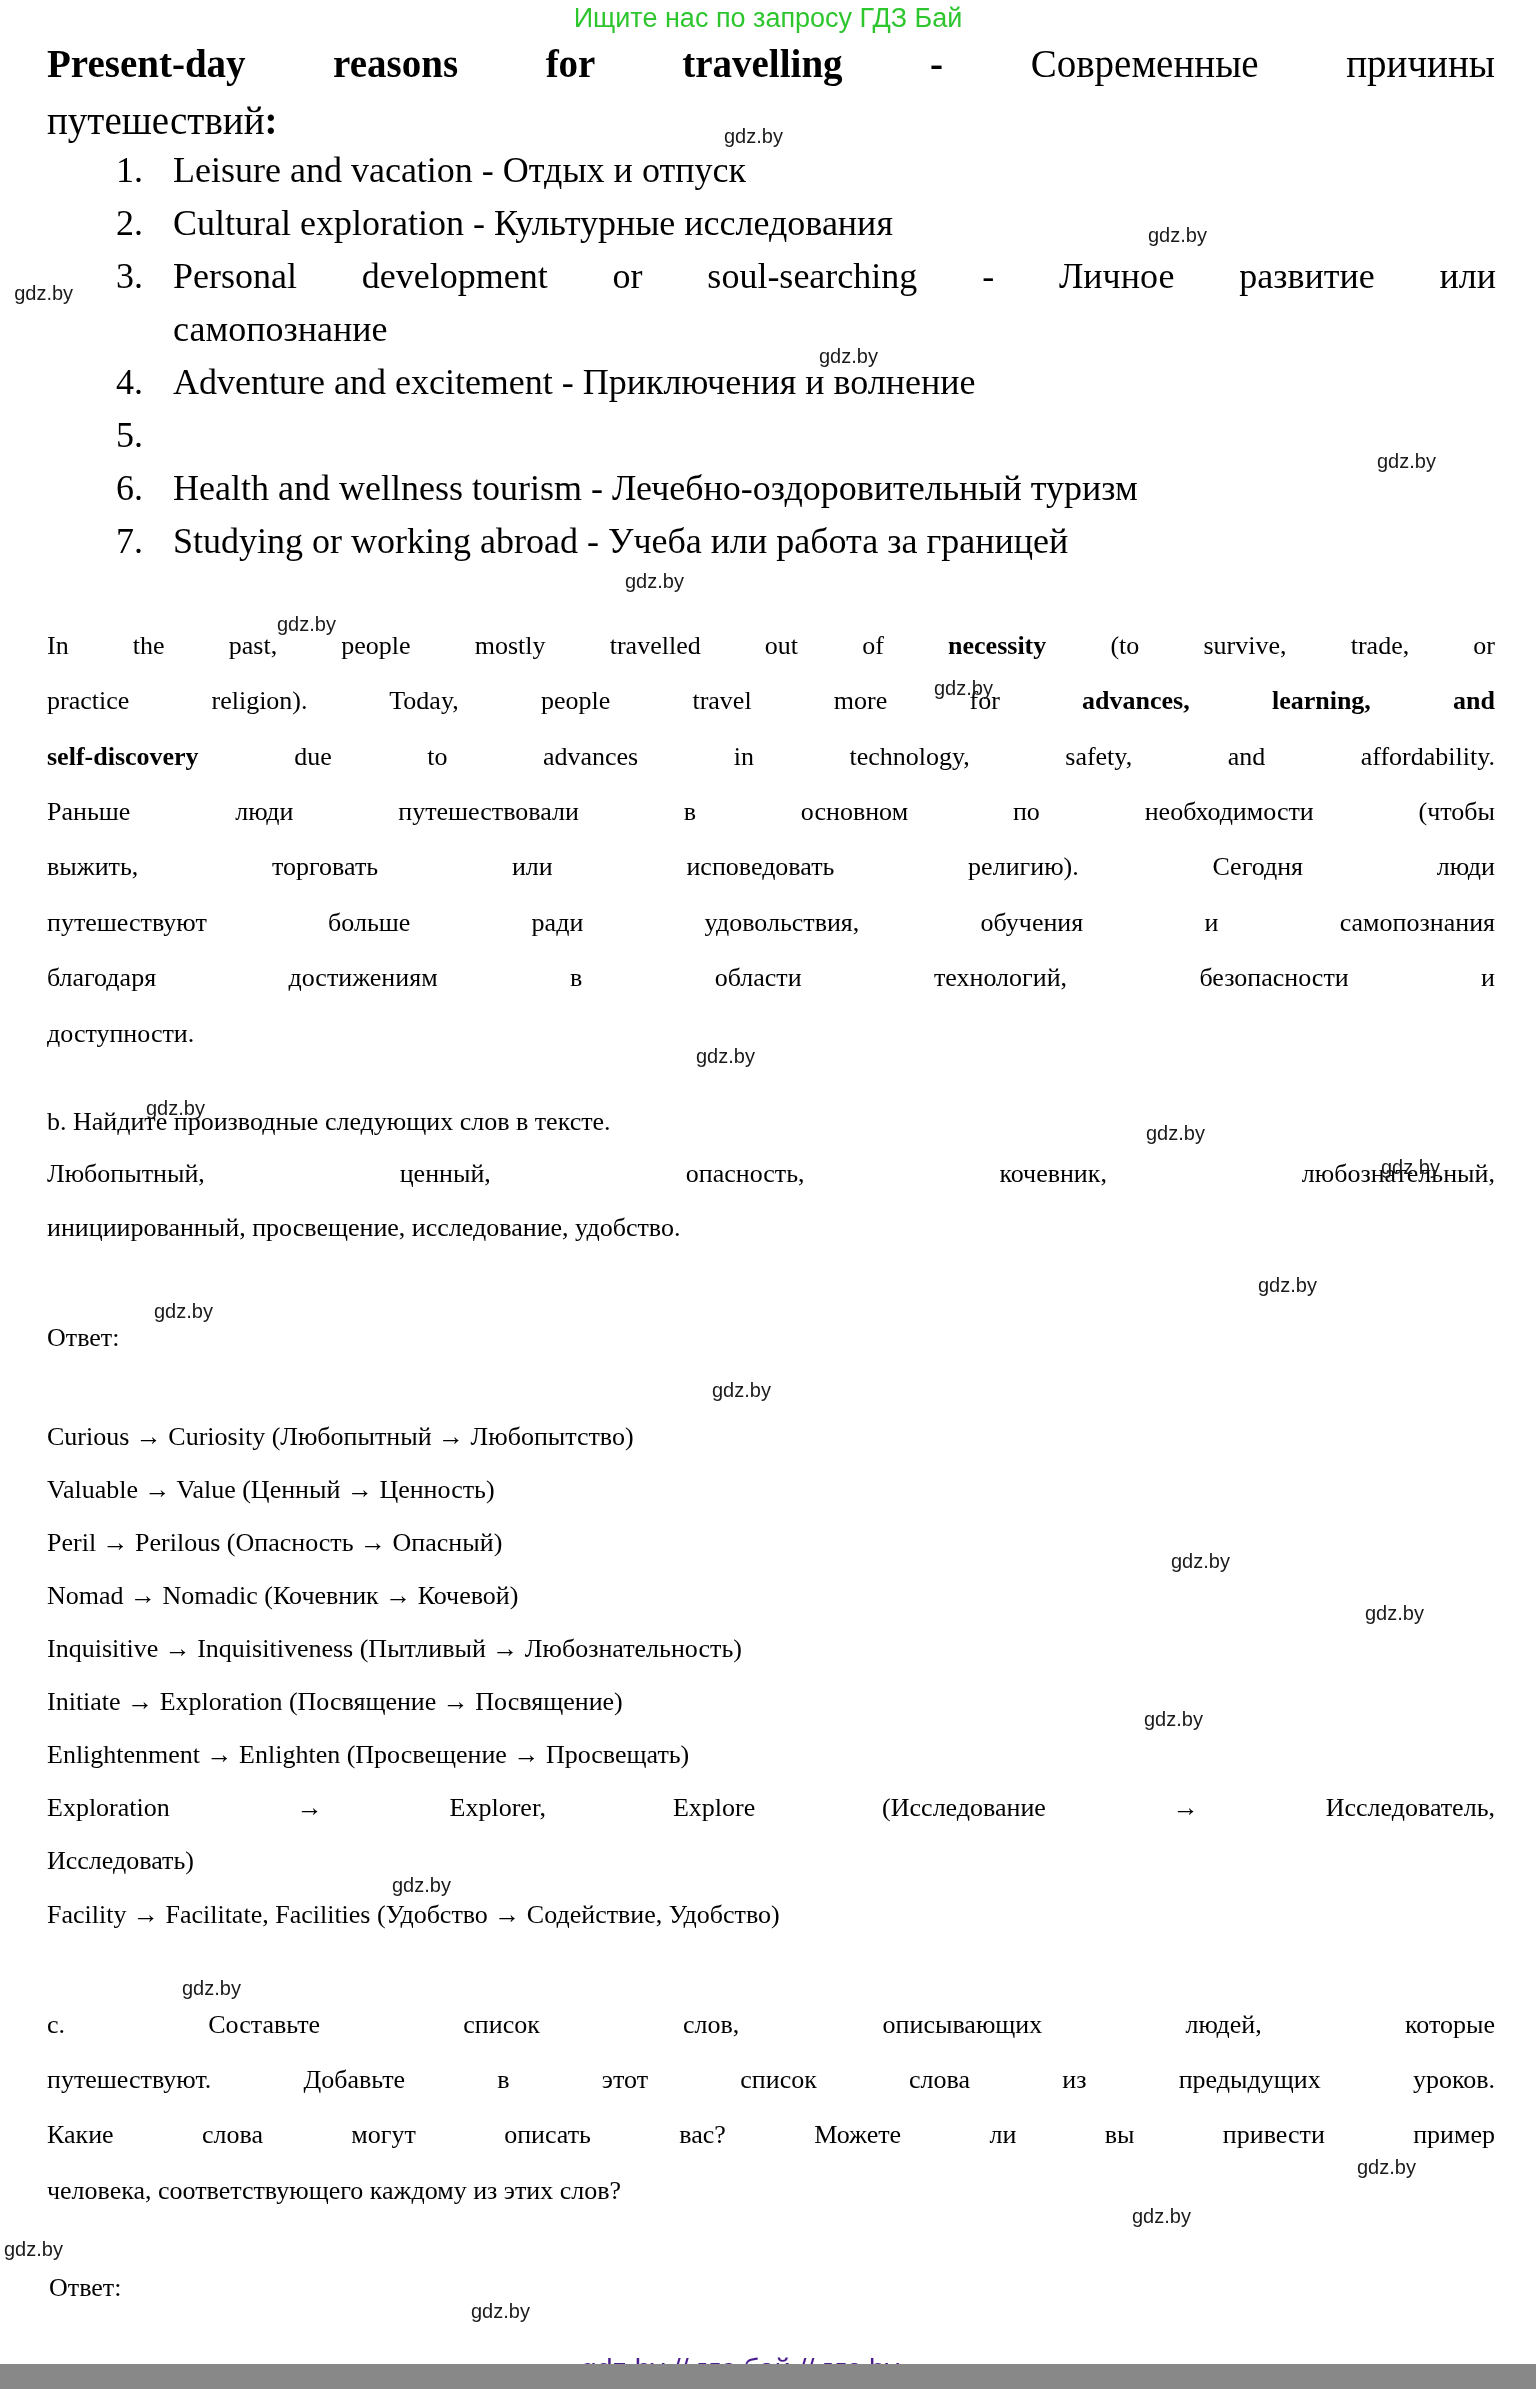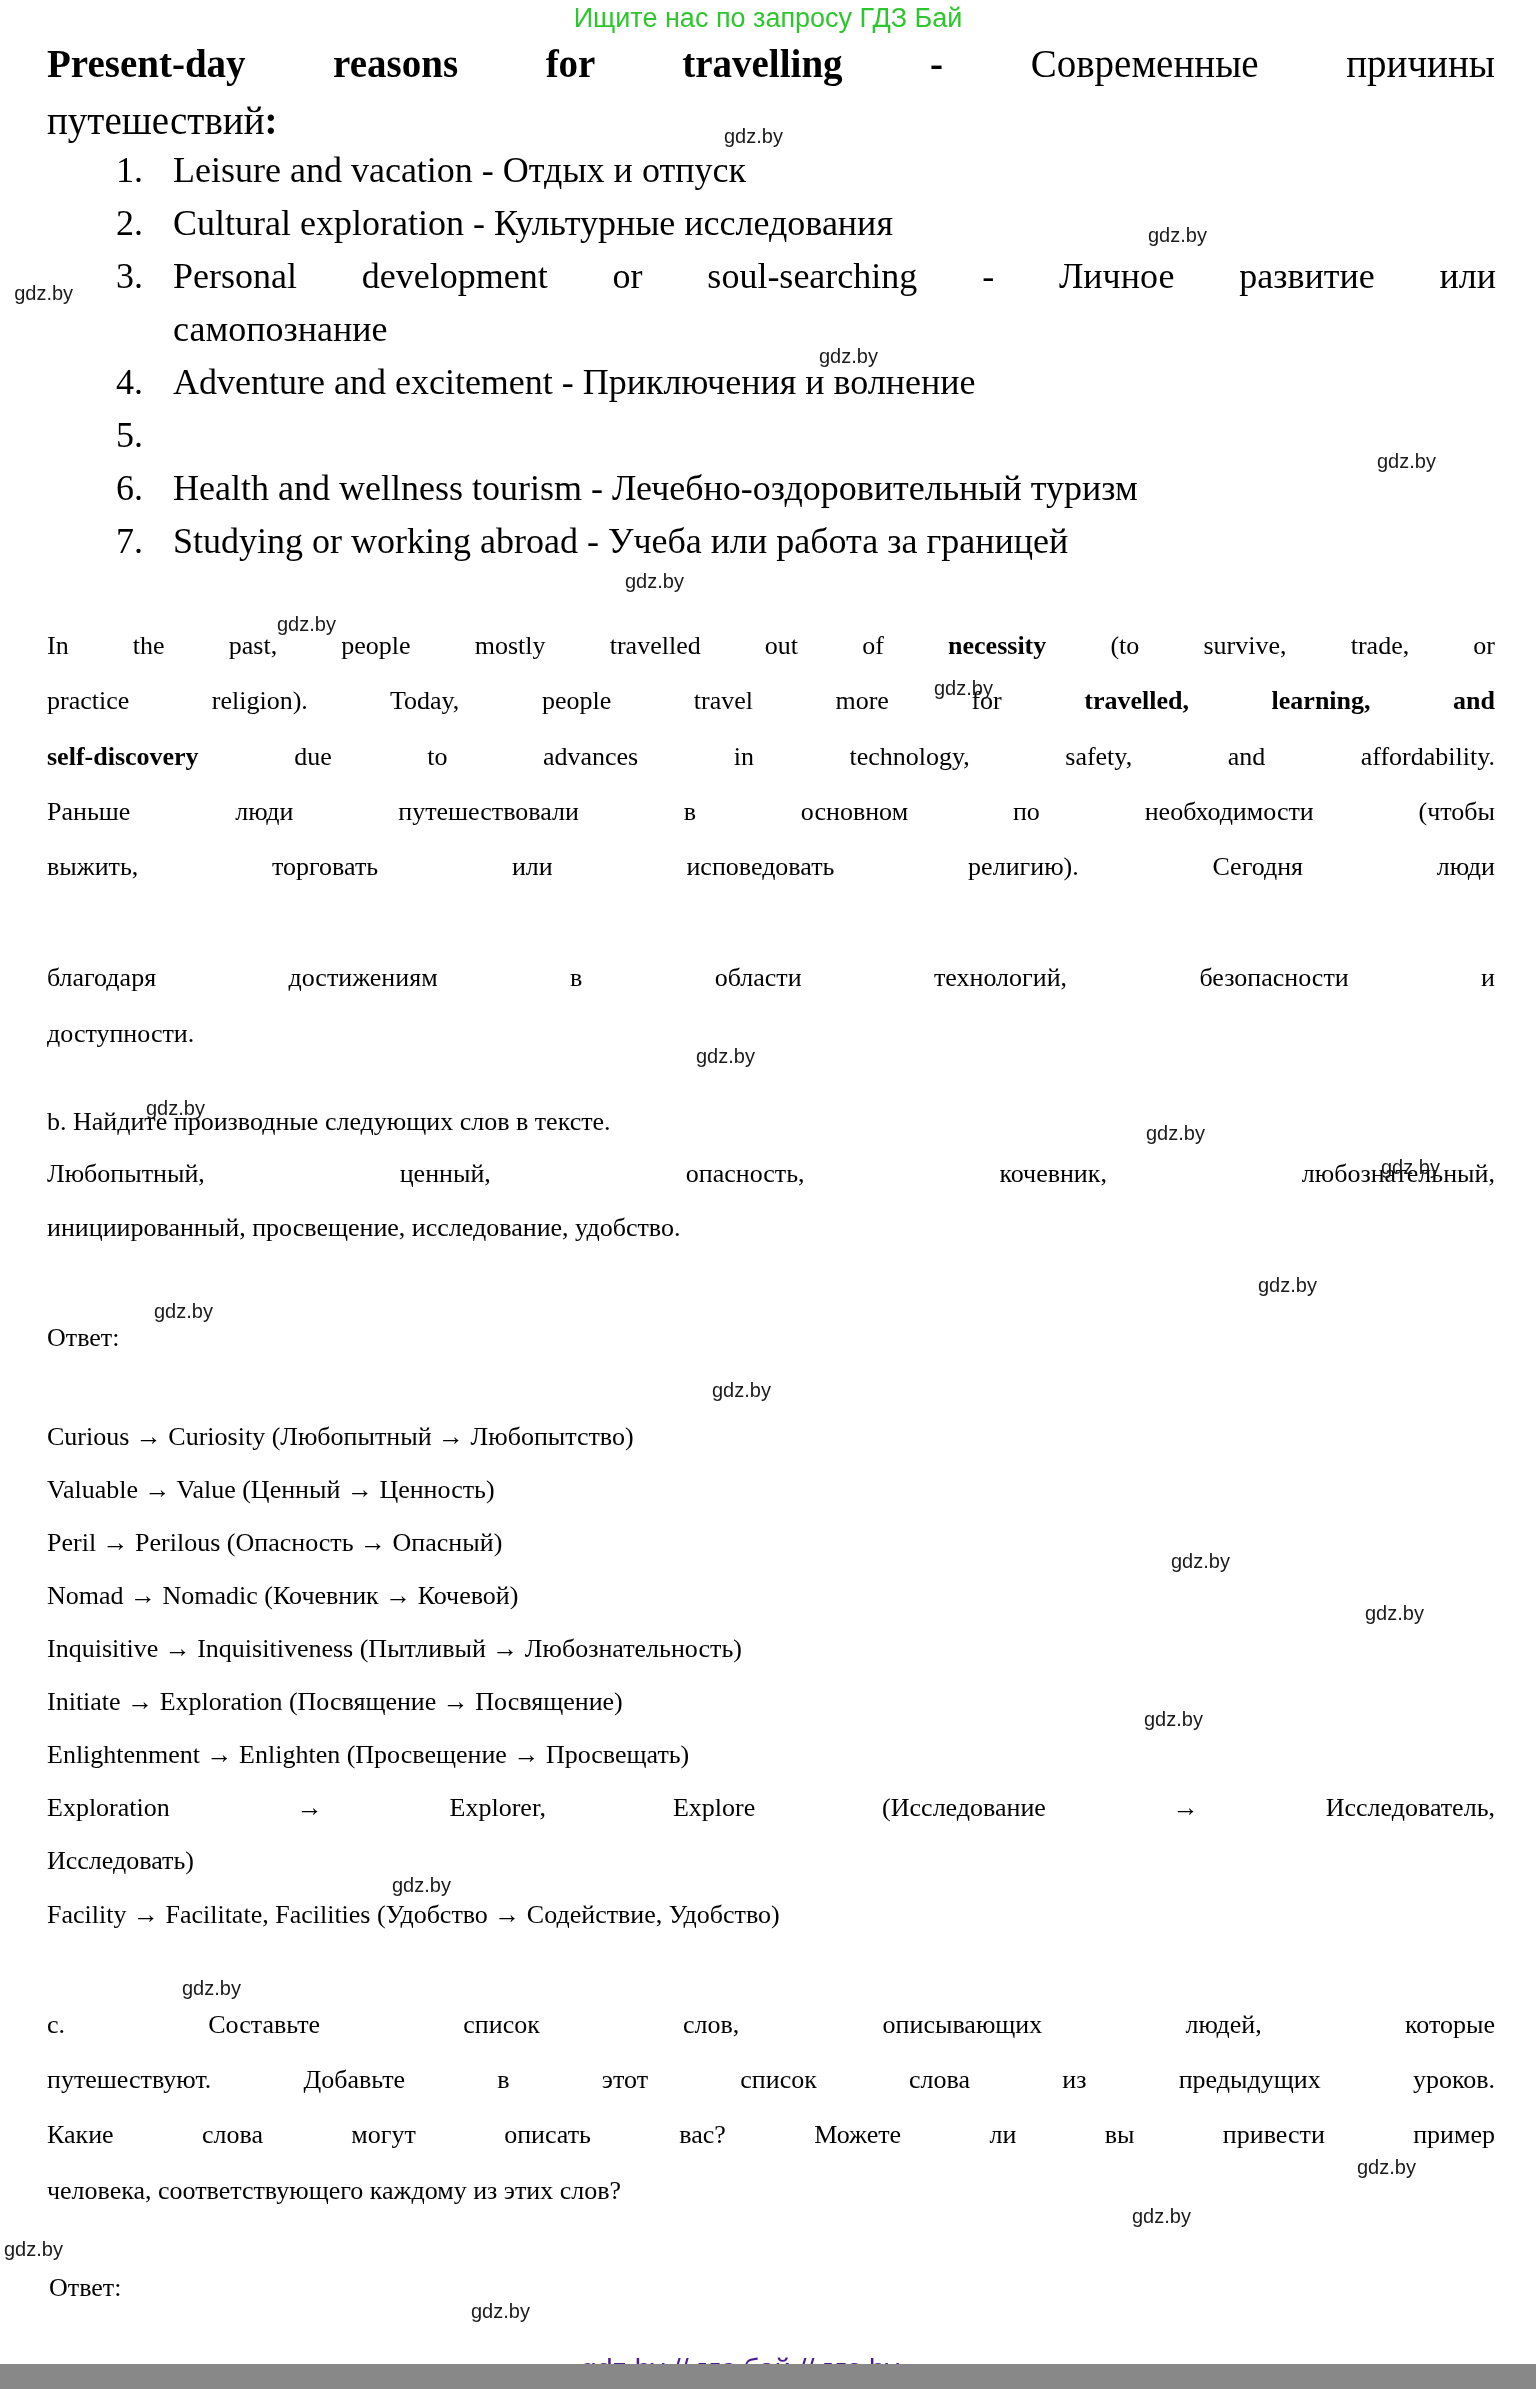--- a/index.html
+++ b/index.html
@@ -103,24 +103,25 @@
 
   <div class="inum r5">5.</div>
 
   <div class="inum r6">6.</div>
   <div class="itext r6">Health and wellness tourism - Лечебно-оздоровительный туризм</div>
 
   <div class="inum r7">7.</div>
   <div class="itext r7">Studying or working abroad - Учеба или работа за границей</div>
 
   <div class="line jt p1"><span>In the past, people mostly travelled out of </span><span class="b">necessity</span><span> (to survive, trade, or</span></div>
-  <div class="line jt p2"><span>practice religion). Today, people travel more for </span><span class="b">travelled, learning, and</span></div>
+  <div class="line jt p2"><span>practice religion). Today, people travel more for </span><span class="b">advances, learning, and</span></div>
   <div class="line jt p3"><span class="b">self-discovery</span><span> due to advances in technology, safety, and affordability.</span></div>
   <div class="line jt p4">Раньше люди путешествовали в основном по необходимости (чтобы</div>
   <div class="line jt p5">выжить, торговать или исповедовать религию). Сегодня люди</div>
+  <div class="line jt p6">путешествуют больше ради удовольствия, обучения и самопознания</div>
   <div class="line jt p7">благодаря достижениям в области технологий, безопасности и</div>
   <div class="line p8">доступности.</div>
 
   <div class="line bl">b. Найдите производные следующих слов в тексте.</div>
   <div class="line jt wl1">Любопытный, ценный, опасность, кочевник, любознательный,</div>
   <div class="line wl2">инициированный, просвещение, исследование, удобство.</div>
   <div class="line ans1">Ответ:</div>
 
   <div class="line d1">Curious → Curiosity (Любопытный → Любопытство)</div>
   <div class="line d2">Valuable → Value (Ценный → Ценность)</div>

